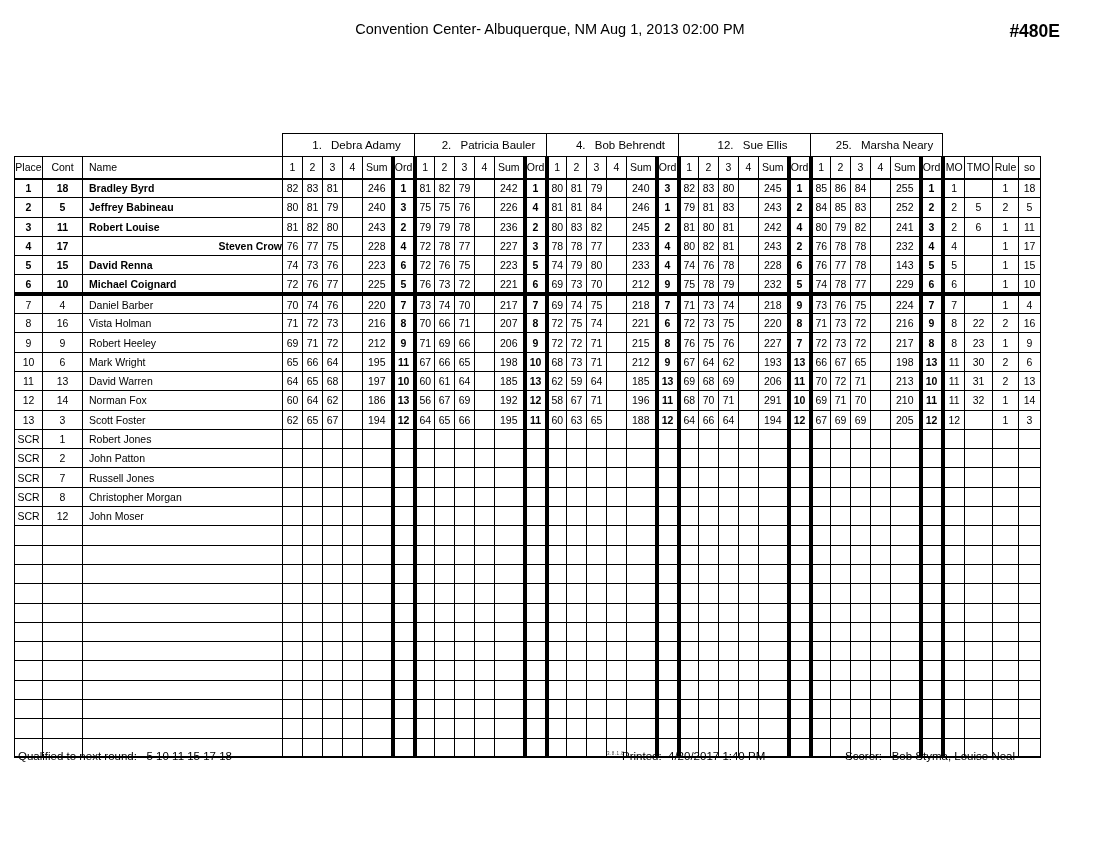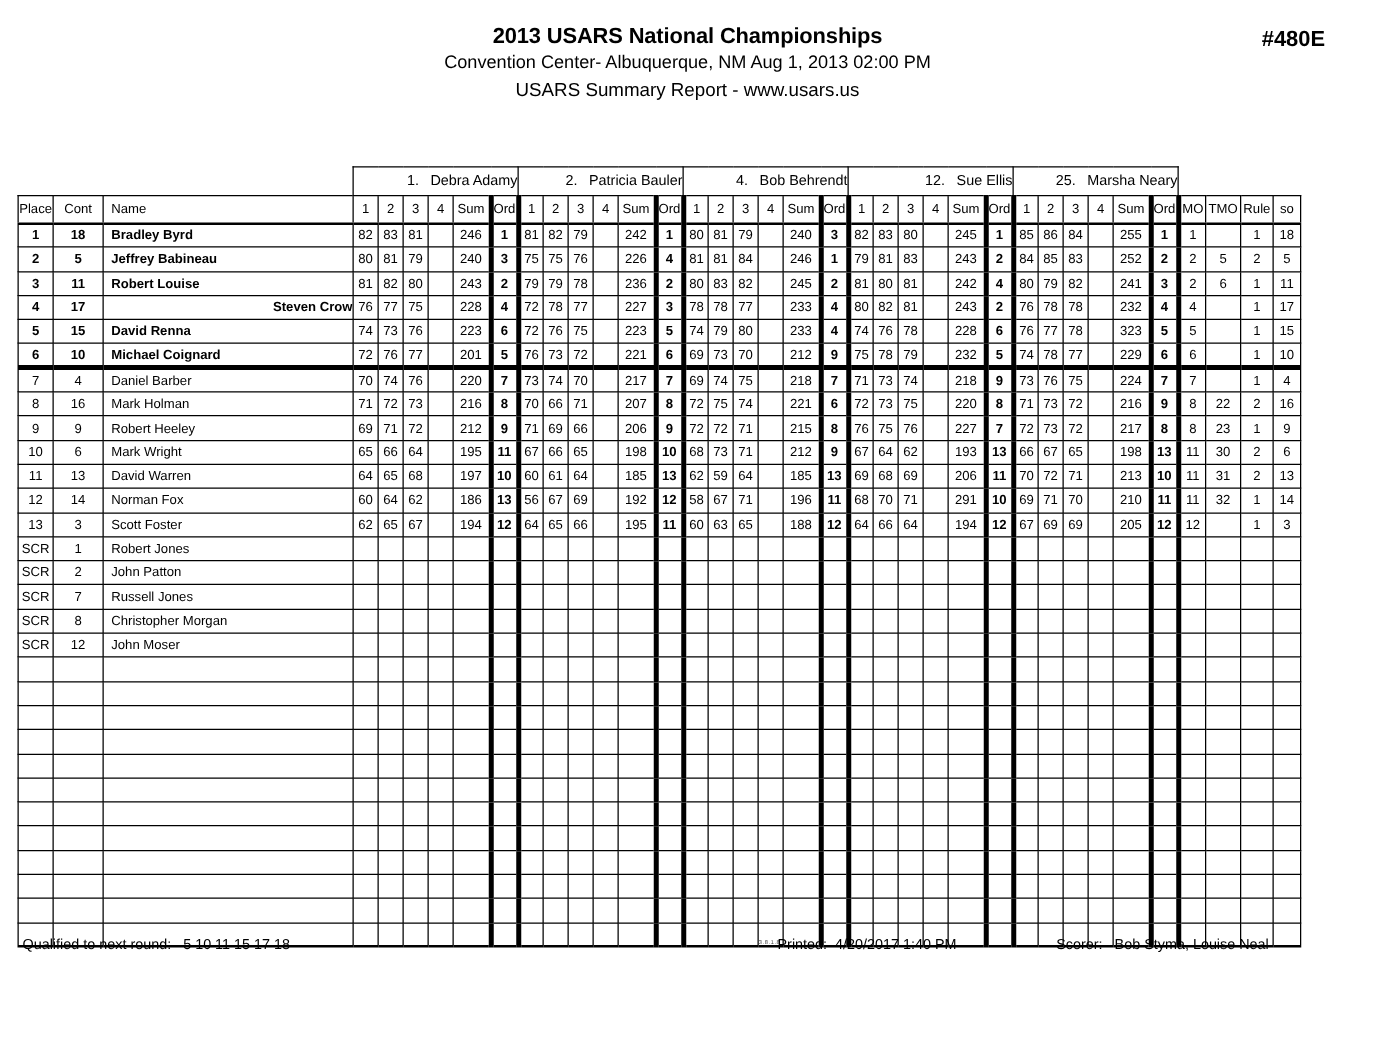--- a/index.html
+++ b/index.html
@@ -19,21 +19,21 @@
   #t2{font-size:14.5px;margin-top:3px;}
   #t3{font-size:17.5px;font-weight:bold;margin-top:6px;}
   #t4{font-size:15px;margin-top:6px;}
   #eventno{position:absolute;right:40px;top:21px;font-size:17.5px;font-weight:bold;}
 
   
   table{border-collapse:collapse;position:absolute;left:14px;top:133px;
         table-layout:fixed;font-size:10.5px;}
   td,th{padding:0;margin:0;border:1px solid #000;text-align:center;
         vertical-align:middle;font-weight:normal;overflow:hidden;white-space:nowrap;}
-  .jhdr{ text-align:right; padding-left:16px; font-size:11.5px; height:21px; border-bottom:1px solid #000;}
+  .jhdr{ text-align:center; padding-left:16px; font-size:11.5px; height:21px; border-bottom:1px solid #000;}
   .colhdr{height:21px;font-size:10.5px;}
   .nb{border:none;}
   .lpad{text-align:left;padding-left:6px;}
   .r{height:19.3px;}
   .ordcol{border-left:4px solid #000;border-right:4px solid #000;font-weight:bold;}
   .thkBot td{border-bottom:4px solid #000;}
   .thkTopTbl td{border-top:2px solid #000;}
   .botEdge td{border-bottom:2px solid #000;}
 
   
@@ -42,23 +42,21 @@
   #tinytag{position:absolute;left:607px;top:751px;font-size:4.5px;color:#444;letter-spacing:0.5px;}
   #scorer{position:absolute;left:845px;top:750px;font-size:11.5px;}
 </style>
 </head>
 <body>
 
 <div id="topband">
 
 
   <div id="titleblock">
-    <div id="t1">2013 USARS National Championships</div>
     <div id="t2">Convention Center- Albuquerque, NM  Aug 1, 2013  02:00 PM</div>
-    <div id="t4">USARS Summary Report - www.usars.us</div>
   </div>
 
   <div id="eventno">#480E</div>
 </div>
 
 <table id="scoretable">
   <colgroup>
     <col style="width:28px">
       <col style="width:40px">
       <col style="width:200px">
@@ -334,36 +332,36 @@
         <td>74</td>
         <td>76</td>
         <td>78</td>
         <td></td>
         <td>228</td>
         <td class="ordcol" style="font-weight: bold;">6</td>
         <td>76</td>
         <td>77</td>
         <td>78</td>
         <td></td>
-        <td>323</td>
+        <td>143</td>
         <td class="ordcol" style="font-weight: bold;">5</td>
         <td>5</td>
         <td></td>
         <td>1</td>
         <td>15</td>
       </tr>
       <tr class="r thkBot">
         <td style="font-weight: bold;">6</td>
         <td style="font-weight: bold;">10</td>
         <td class="lpad" style="font-weight: bold;">Michael Coignard</td>
         <td>72</td>
         <td>76</td>
         <td>77</td>
         <td></td>
-        <td>201</td>
+        <td>225</td>
         <td class="ordcol" style="font-weight: bold;">5</td>
         <td>76</td>
         <td>73</td>
         <td>72</td>
         <td></td>
         <td>221</td>
         <td class="ordcol" style="font-weight: bold;">6</td>
         <td>69</td>
         <td>73</td>
         <td>70</td>
@@ -422,21 +420,21 @@
         <td>224</td>
         <td class="ordcol" style="font-weight: bold;">7</td>
         <td>7</td>
         <td></td>
         <td>1</td>
         <td>4</td>
       </tr>
       <tr class="r">
         <td>8</td>
         <td>16</td>
-        <td class="lpad">Mark Holman</td>
+        <td class="lpad">Vista Holman</td>
         <td>71</td>
         <td>72</td>
         <td>73</td>
         <td></td>
         <td>216</td>
         <td class="ordcol" style="font-weight: bold;">8</td>
         <td>70</td>
         <td>66</td>
         <td>71</td>
         <td></td>

